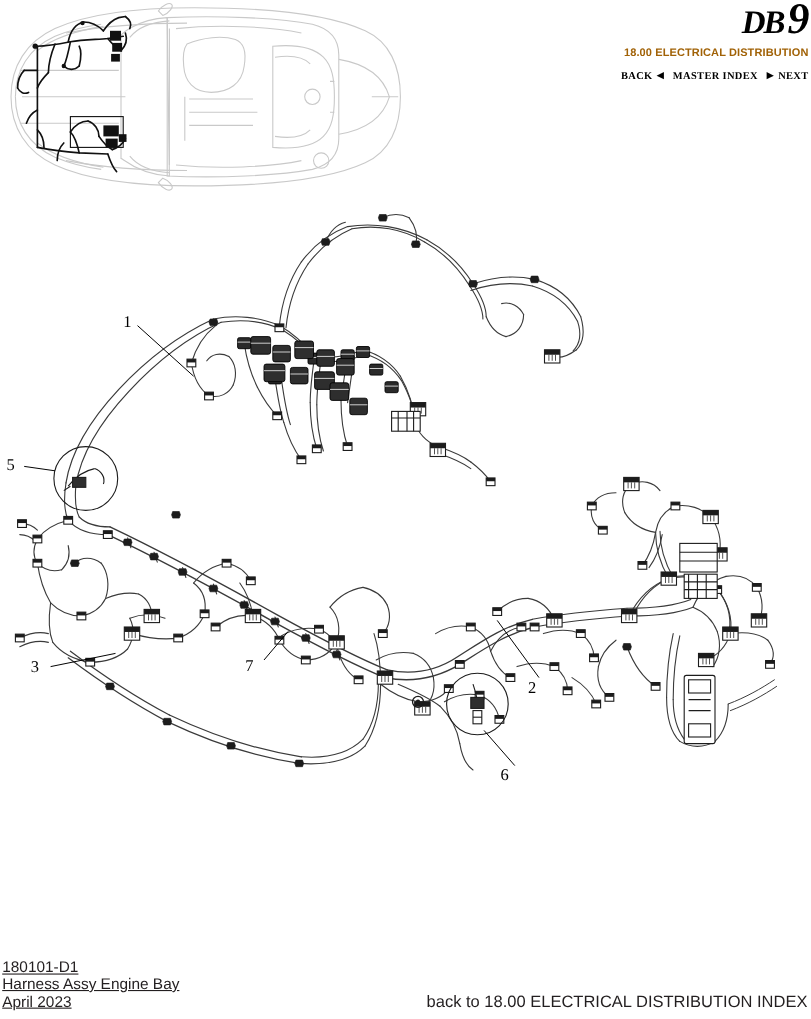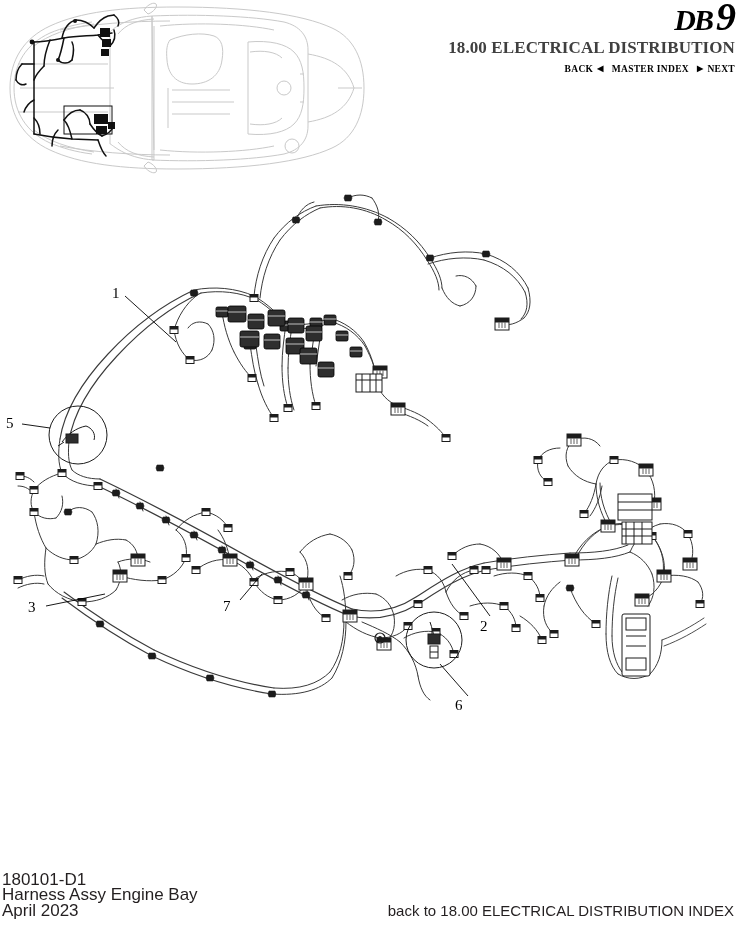--- a/index.html
+++ b/index.html
@@ -40,26 +40,26 @@
   }
   #brand-logo .db {
     font-size: 30px;
     letter-spacing: -2px;
   }
   #brand-logo .nine {
     font-size: 40px;
     margin-left: 4px;
   }
   #section-title {
-    font-family: Liberation Serif, serif;
+    font-family: Liberation Sans, sans-serif;
     font-weight: bold;
-    font-size: 17px;
+    font-size: 10px;
     line-height: 16px;
     letter-spacing: 0.1px;
-    color: #404040;
+    color: #a16207;
     margin-top: 3px;
     white-space: nowrap;
   }
   #nav-row {
     margin-top: 8px;
     font-family: "Liberation Serif", serif;
     font-weight: bold;
     font-size: 9.5px;
     letter-spacing: 0.3px;
     color: #000;
@@ -102,23 +102,24 @@
     font-size: 15px;
     color: #000;
     line-height: 15px;
   }
 
   
   #footer-left {
     position: absolute;
     left: 2px;
     bottom: 8px;
-    font-size: 17px;
+    font-size: 14px;
     line-height: 15.5px;
     color: #231f20;
+    text-decoration: underline;
   }
   #footer-index-link {
     position: absolute;
     right: 3px;
     bottom: 8px;
     font-size: 15px;
     line-height: 15.5px;
     color: #231f20;
     cursor: pointer;
     white-space: nowrap;

